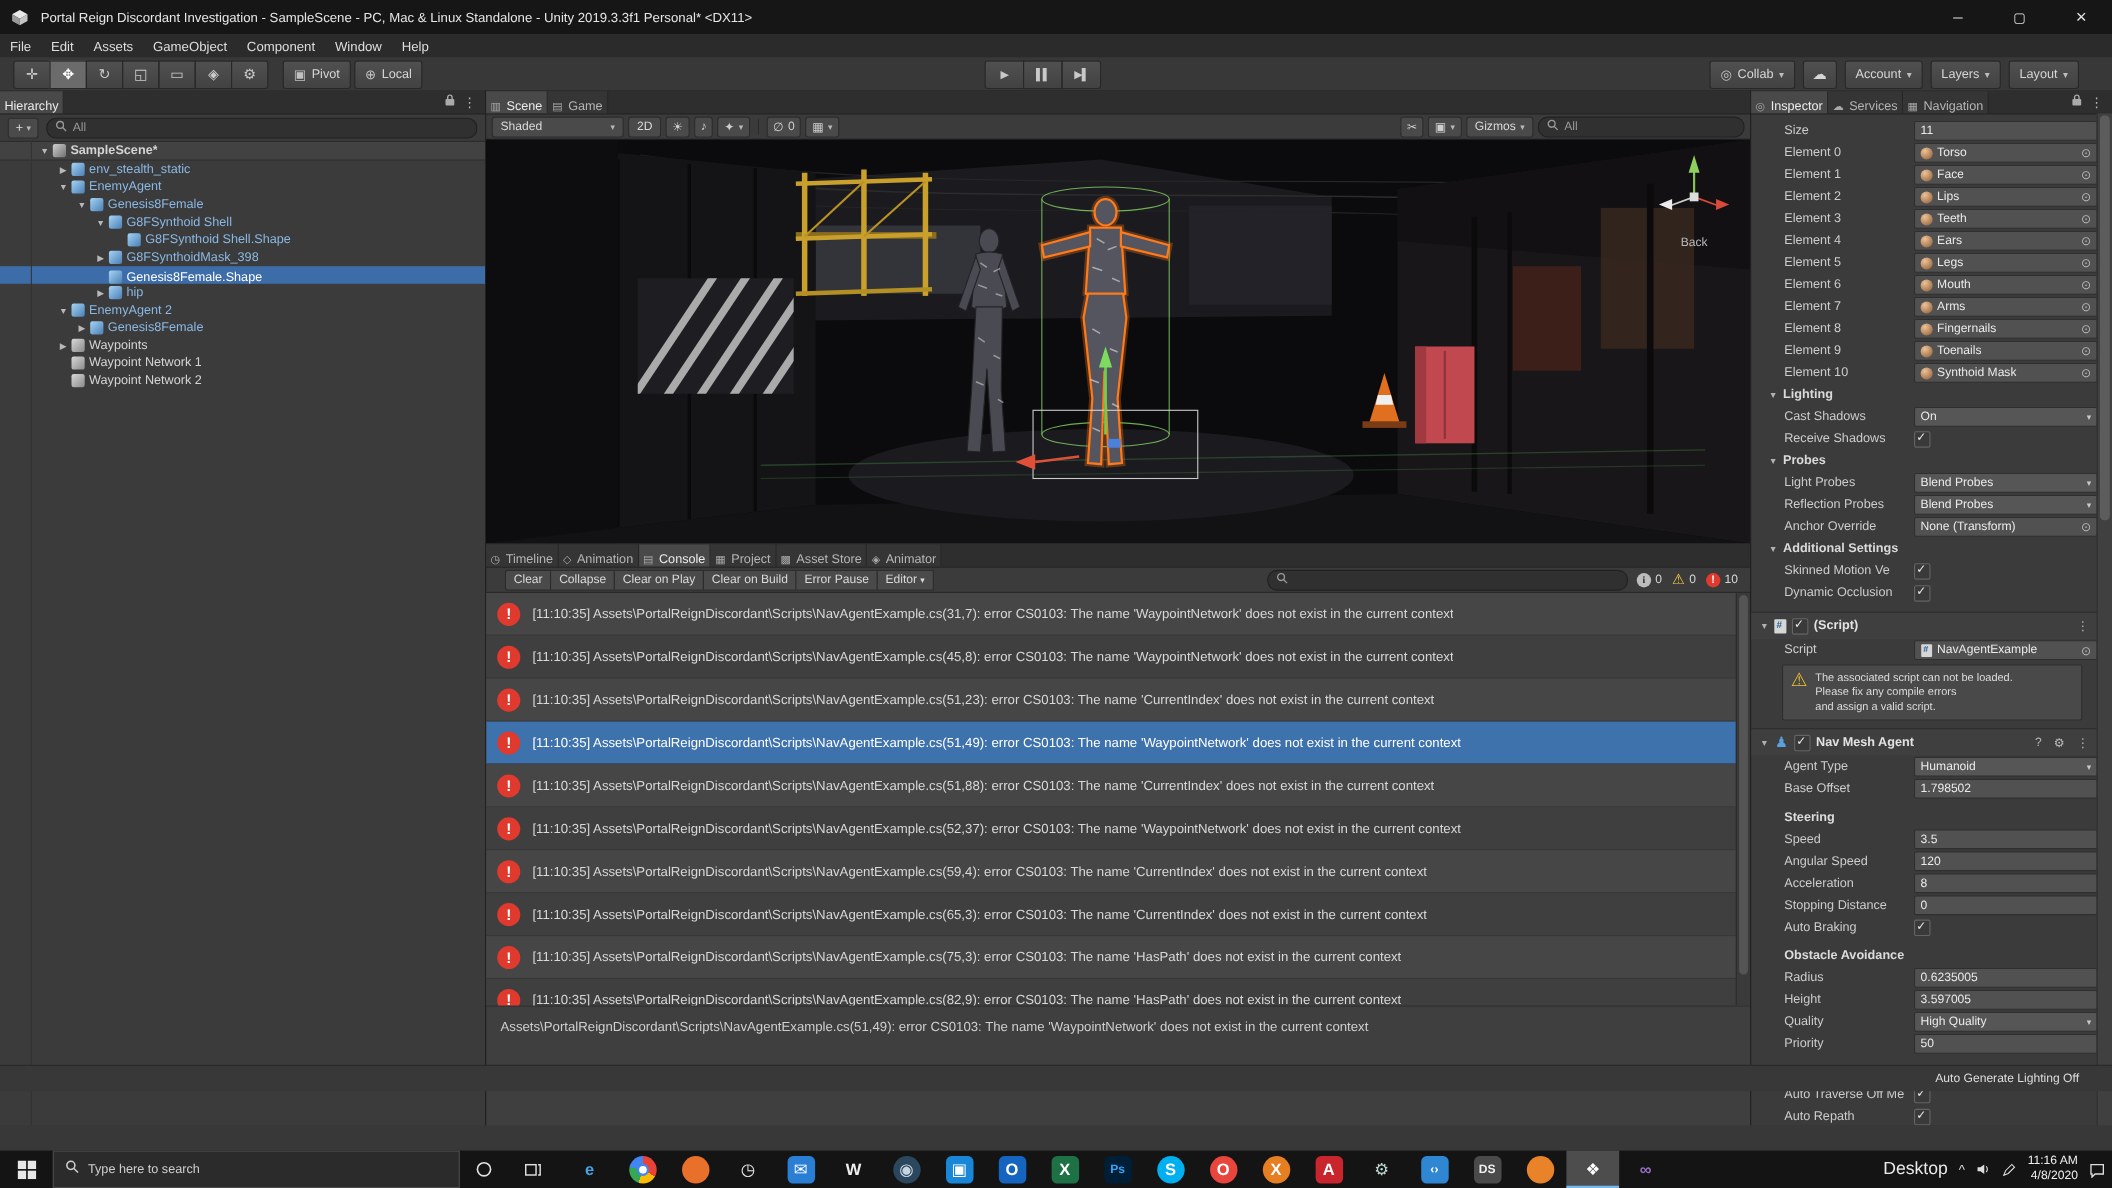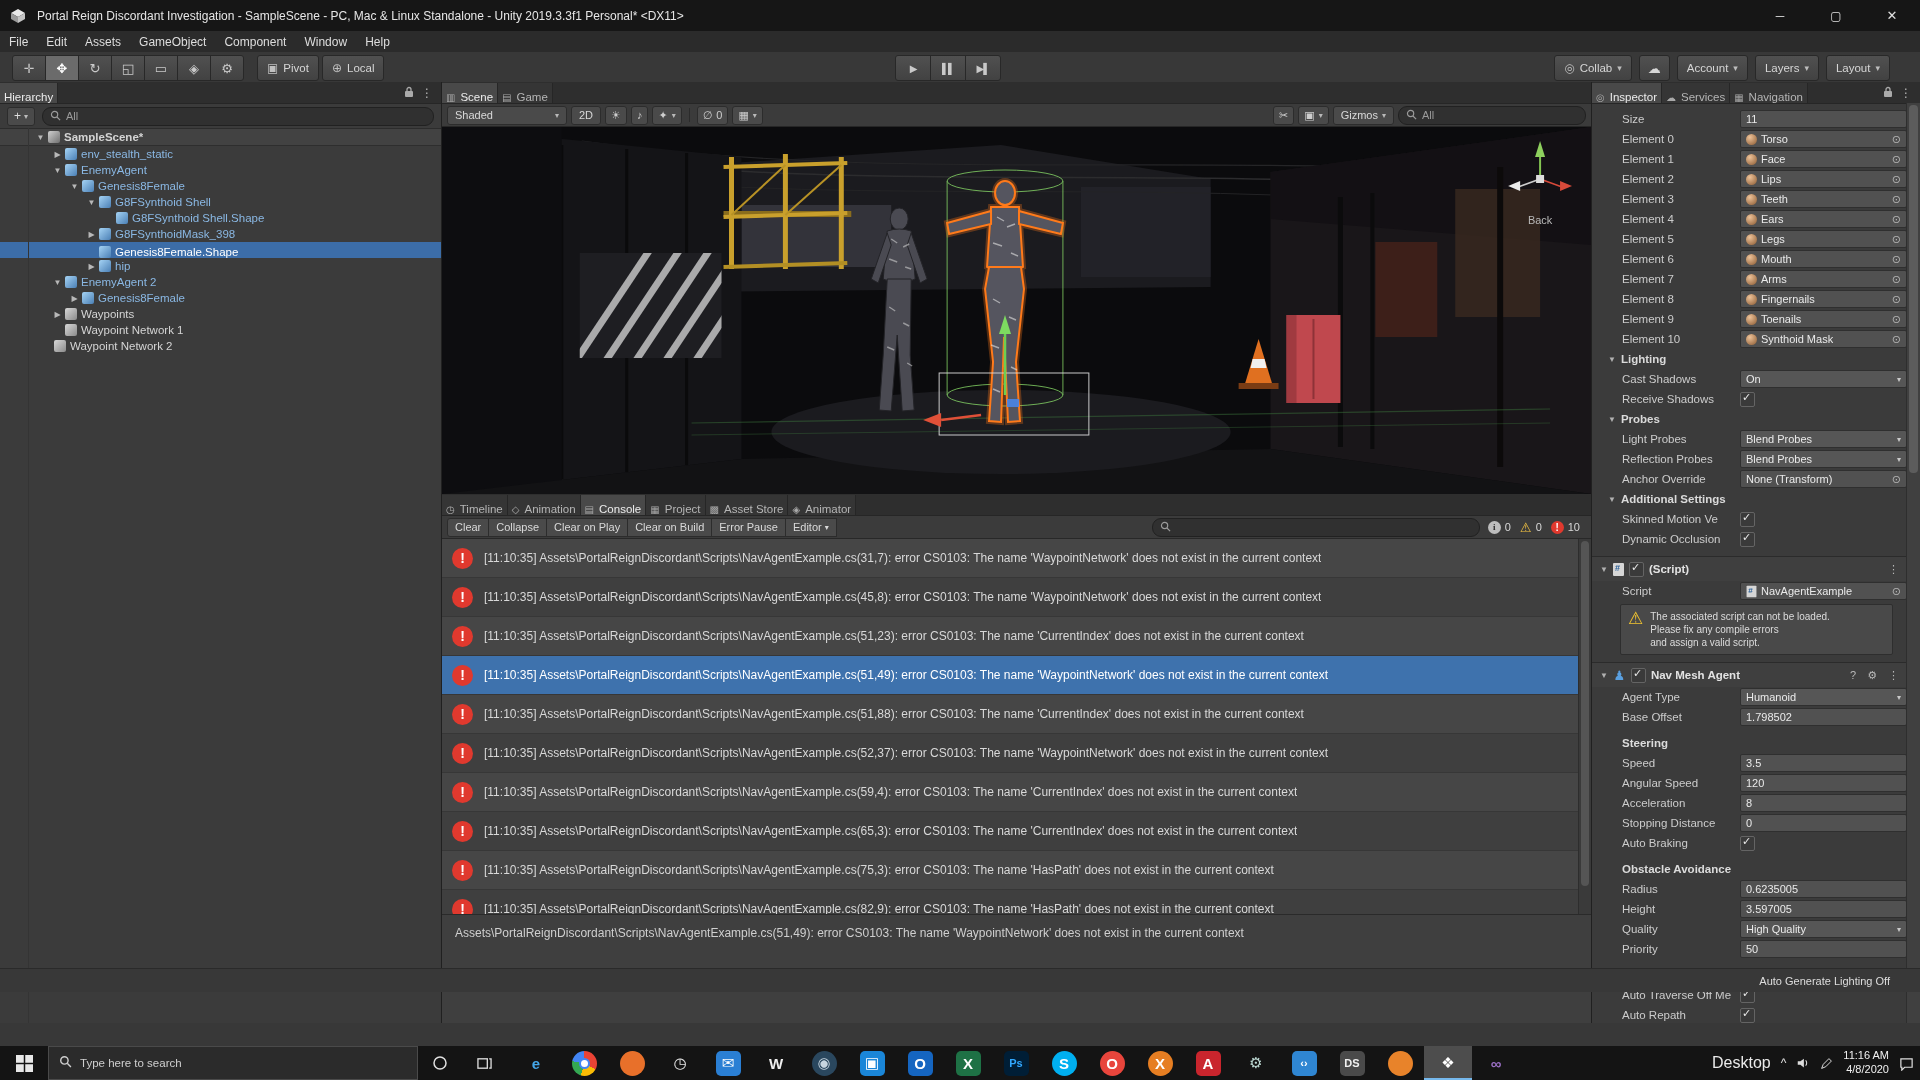--- a/index.html
+++ b/index.html
@@ -102,21 +102,21 @@
 
   
   .viewport{height:367px;flex:none;background:#000;position:relative;overflow:hidden;}
   .viewport svg{display:block;width:100%;height:100%;}
 
   
   .console-toolbar{height:22px;background:#3b3b3b;border-bottom:1px solid #282828;flex:none;
                    display:flex;align-items:center;padding:0 5px;gap:0;}
   .cbtn{height:17px;background:#4a4a4a;border:1px solid #2c2c2c;margin-left:-1px;
         display:flex;align-items:center;gap:3px;padding:0 7px;font-size:11px;color:#d9d9d9;white-space:nowrap;}
-  .cbtn:first-child{border-radius:3px 0 0 3px;margin-left:0;}
+  .cbtn:first-child{border-radius:3px 0 0 3px;margin-left:12px;}
   .cbtn .caret{font-size:8px;}
   .console-search{flex:none;width:312px;margin-left:auto;}
   .counters{display:flex;align-items:center;margin-left:8px;gap:9px;padding-right:6px;}
   .counter{display:flex;align-items:center;gap:4px;font-size:11px;color:#d8d8d8;}
   .cico{display:flex;align-items:center;justify-content:center;}
   .cico.info{width:13px;height:13px;border-radius:50%;background:#bdbdbd;color:#2b2b2b;
              font-size:9px;font-weight:bold;font-family:"Liberation Serif",serif;}
   .cico.warn{color:#f5c542;font-size:13px;}
   .cico.err{width:13px;height:13px;border-radius:50%;background:#e0392e;color:#fff;
             font-size:10px;font-weight:bold;}
@@ -366,21 +366,21 @@
           <div class="hrow" style="padding-left: 51px;">
             <span class="harrow">▶</span>
             <span class="obj-icon icon-go"></span>
             <span class="hlabel">Waypoints</span>
           </div>
           <div class="hrow" style="padding-left: 51px;">
             <span class="harrow"></span>
             <span class="obj-icon icon-go"></span>
             <span class="hlabel">Waypoint Network 1</span>
           </div>
-          <div class="hrow" style="padding-left: 40px;">
+          <div class="hrow" style="padding-left: 51px;">
             <span class="harrow"></span>
             <span class="obj-icon icon-go"></span>
             <span class="hlabel">Waypoint Network 2</span>
           </div>
         </div>
       <div class="gutterline"></div>
     </div>
 
     <div class="center">
       <div class="tabstrip" id="scenetabs">

